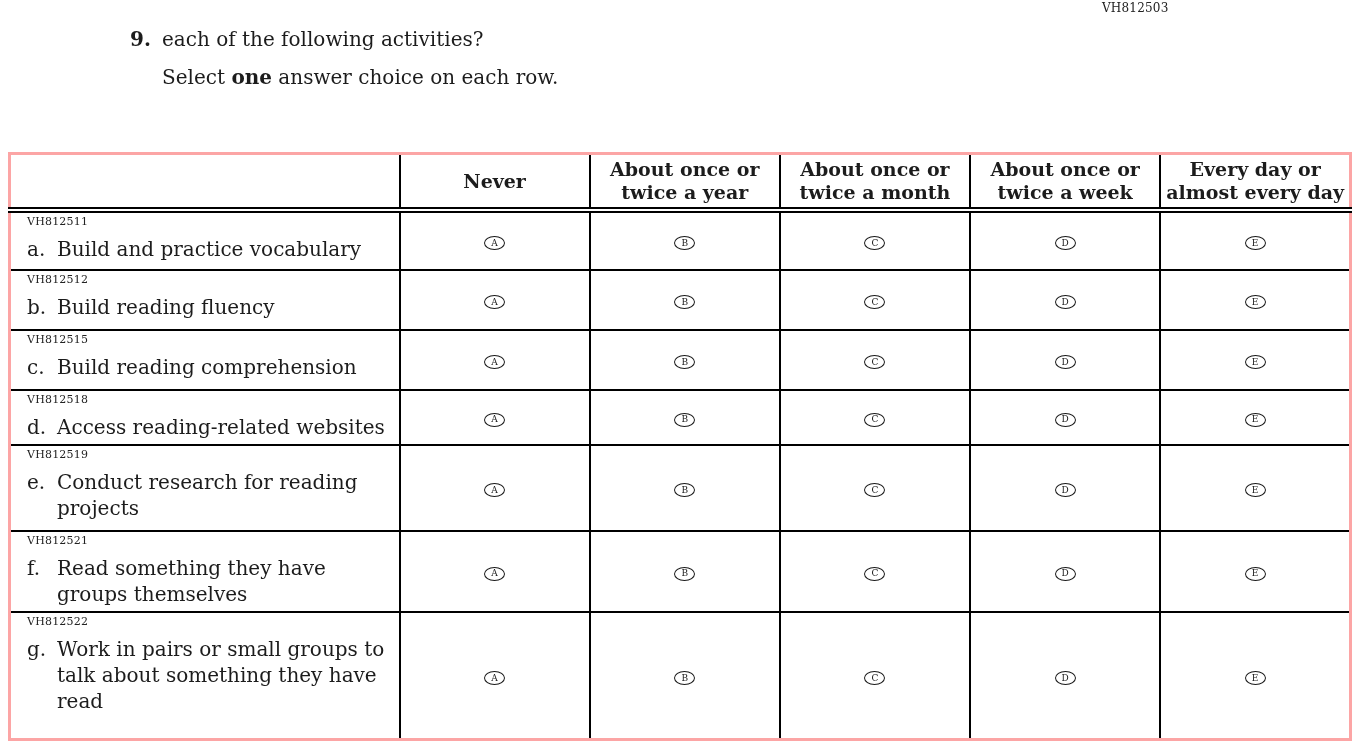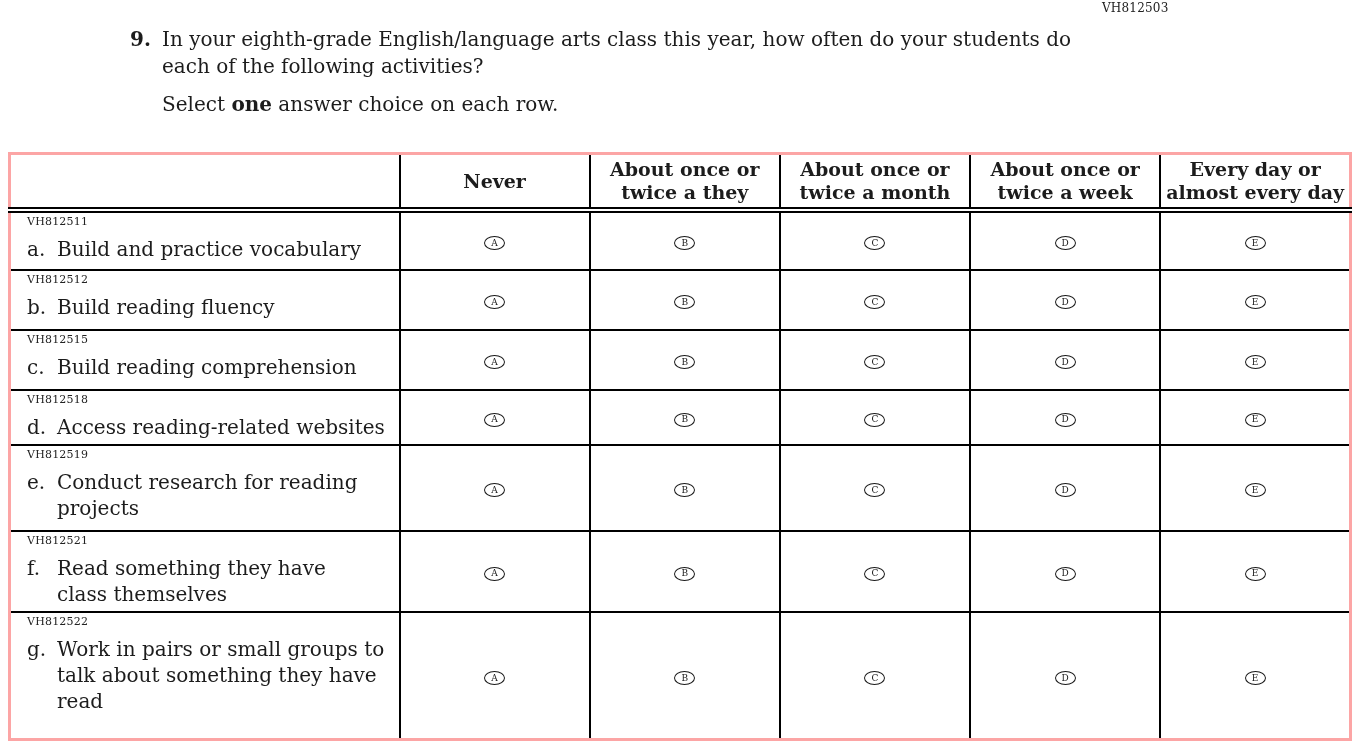--- a/index.html
+++ b/index.html
@@ -54,40 +54,39 @@
   }
 </style>
 </head>
 <body>
 
 <div class="form-code">VH812503</div>
 
 <div class="question">
   <div class="q-number">9.</div>
   <div class="q-body">
-    <div class="q-text-line">In your eighth-grade English/language arts class this year, how often do your students do</div>
     <div class="q-text-line">each of the following activities?</div>
     <div class="instruction"><span>Select </span><span class="bold">one</span><span> answer choice on each row.</span></div>
   </div>
 </div>
 
 <table class="survey">
   <colgroup>
     <col class="label-col">
     <col>
       <col>
       <col>
       <col>
       <col>
   </colgroup>
   <thead>
     <tr>
       <th class="label-head"></th>
       <th>Never</th>
-      <th>About once or twice a they</th>
+      <th>About once or twice a year</th>
       <th>About once or twice a month</th>
       <th>About once or twice a week</th>
       <th>Every day or almost every day</th>
     </tr>
   </thead>
   <tbody>
       <tr style="height: 60px;">
         <td class="label-cell">
           <div class="item-code">VH812511</div>
           <div class="label-flex">
@@ -168,21 +167,21 @@
         <td class="choice-cell"><span class="bubble">D</span></td>
         <td class="choice-cell"><span class="bubble">E</span></td>
       </tr>
       <tr style="height: 80px;">
         <td class="label-cell">
           <div class="item-code">VH812521</div>
           <div class="label-flex">
             <span class="row-letter">f.</span>
             <div class="label-lines">
               <div>Read something they have</div>
-              <div>class themselves</div>
+              <div>groups themselves</div>
             </div>
           </div>
         </td>
         <td class="choice-cell"><span class="bubble">A</span></td>
         <td class="choice-cell"><span class="bubble">B</span></td>
         <td class="choice-cell"><span class="bubble">C</span></td>
         <td class="choice-cell"><span class="bubble">D</span></td>
         <td class="choice-cell"><span class="bubble">E</span></td>
       </tr>
       <tr style="height: 128px;">

